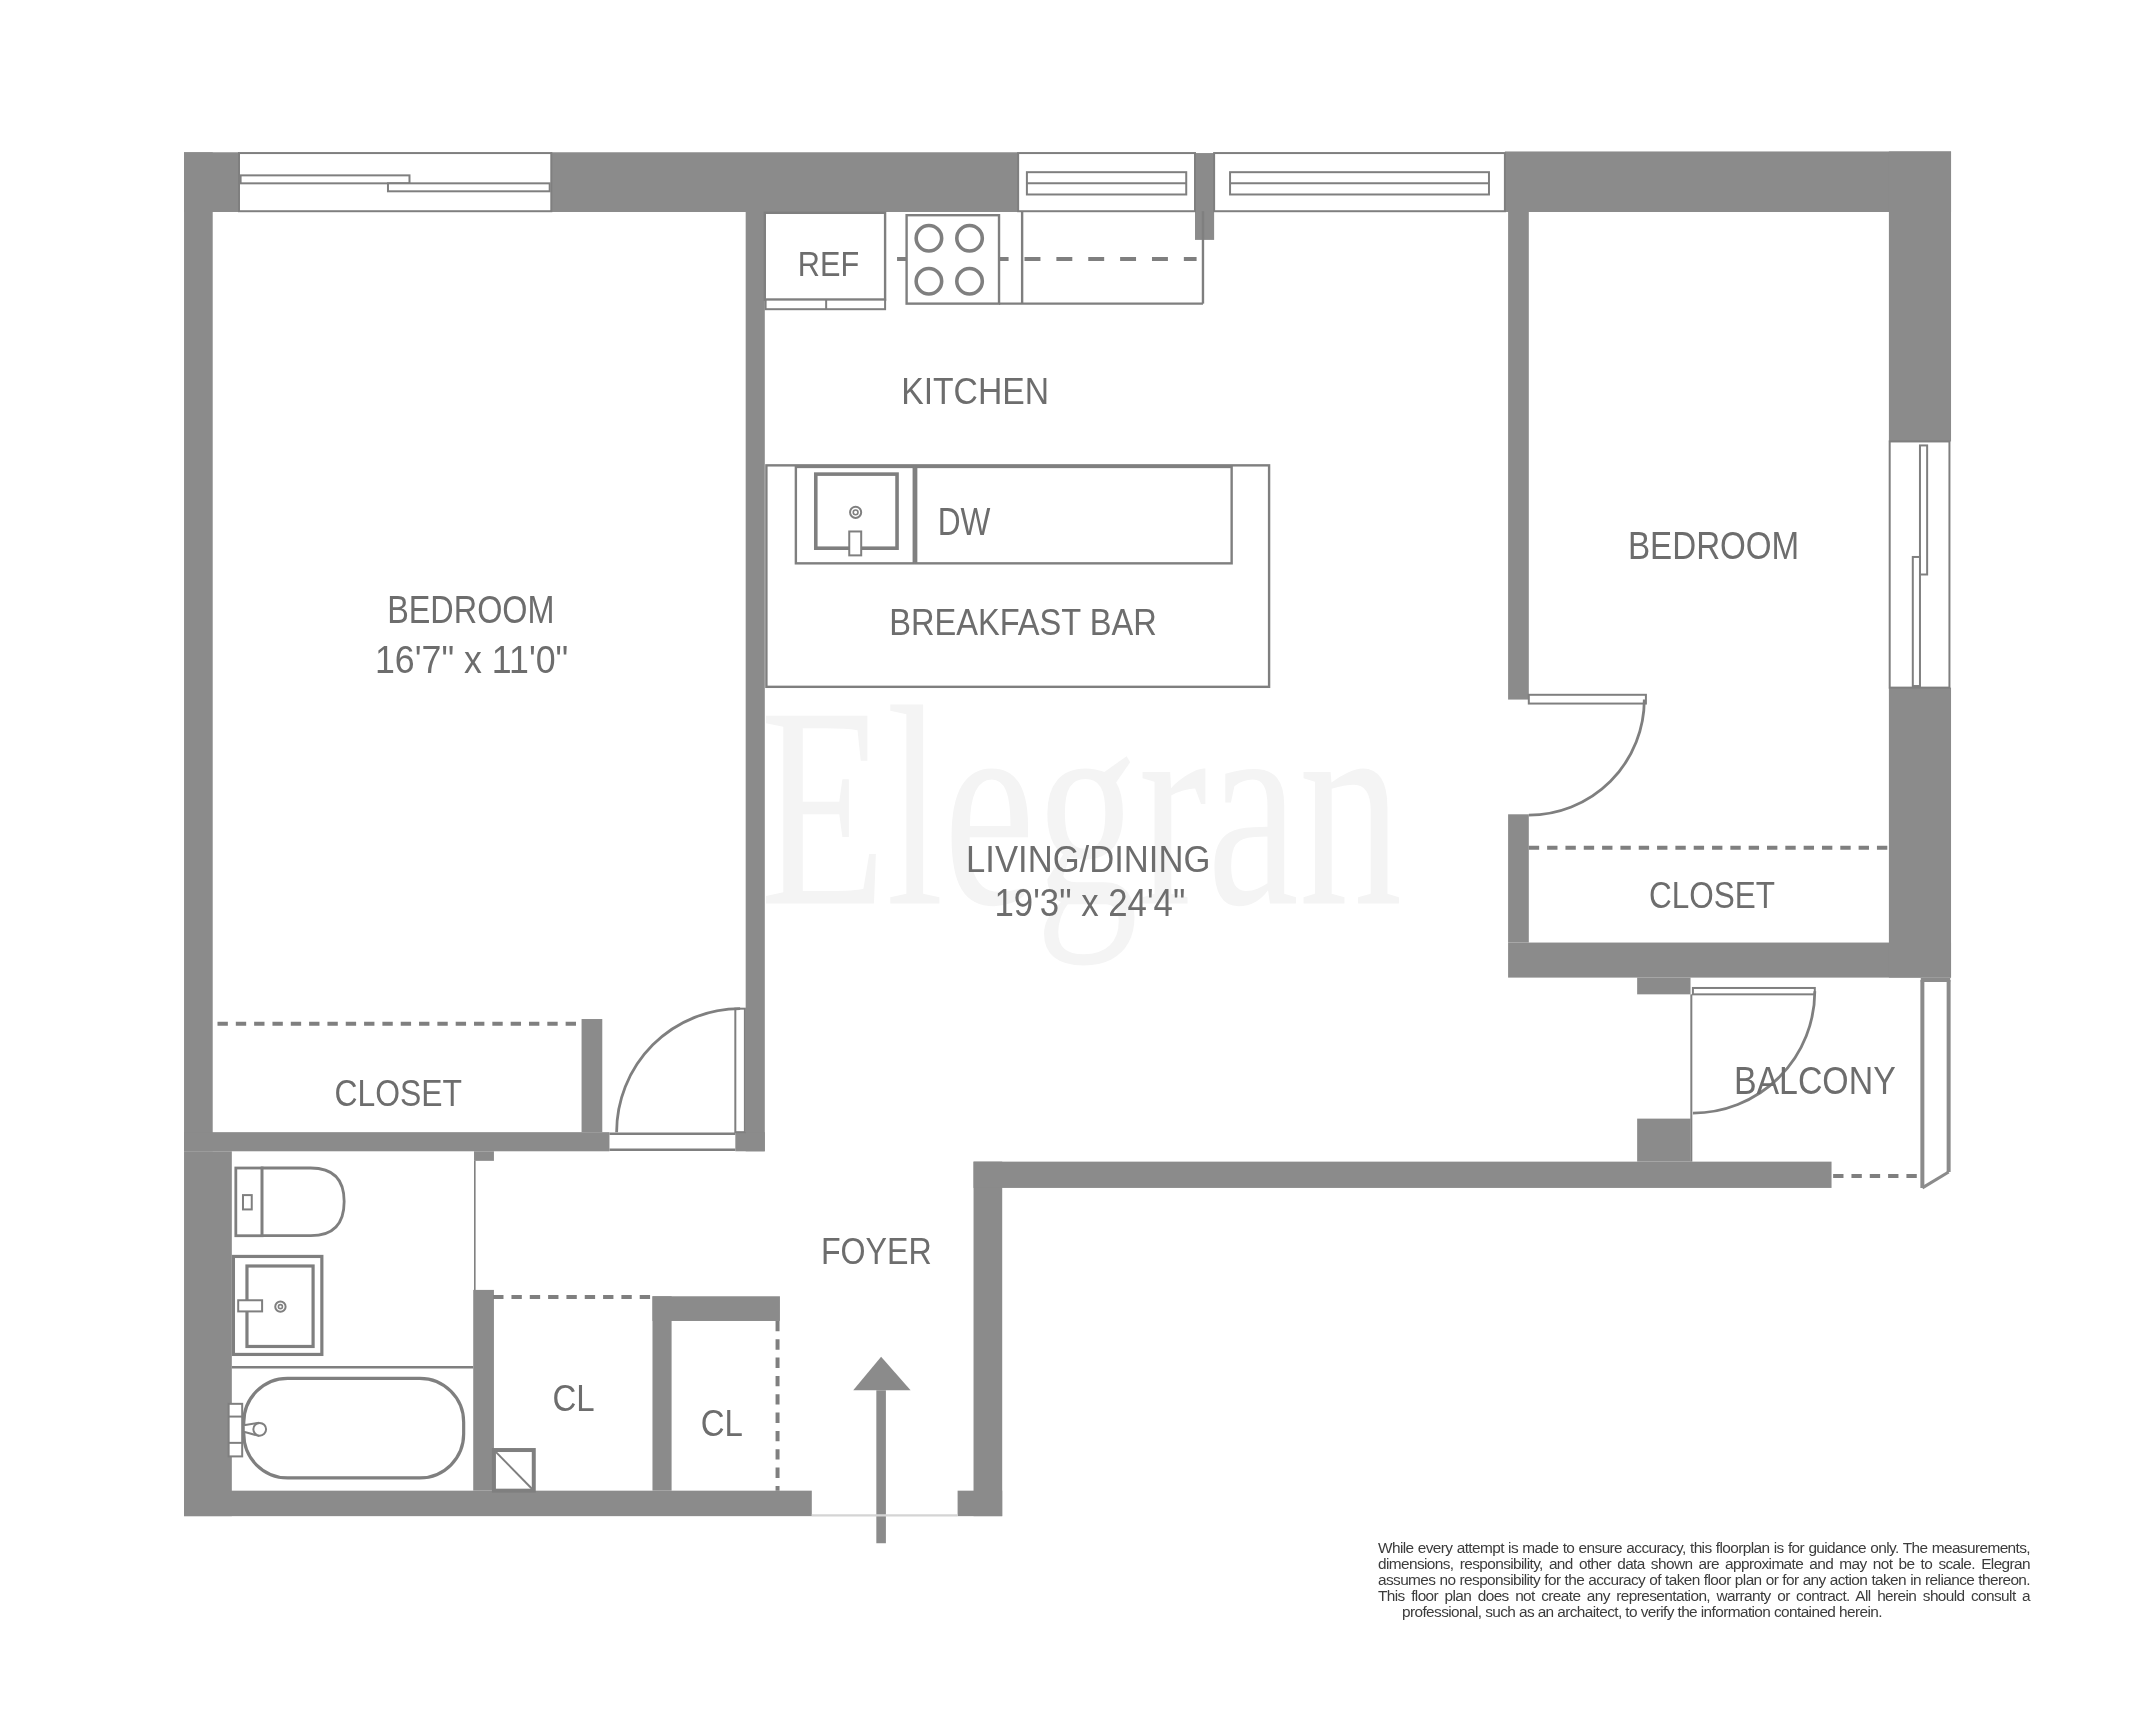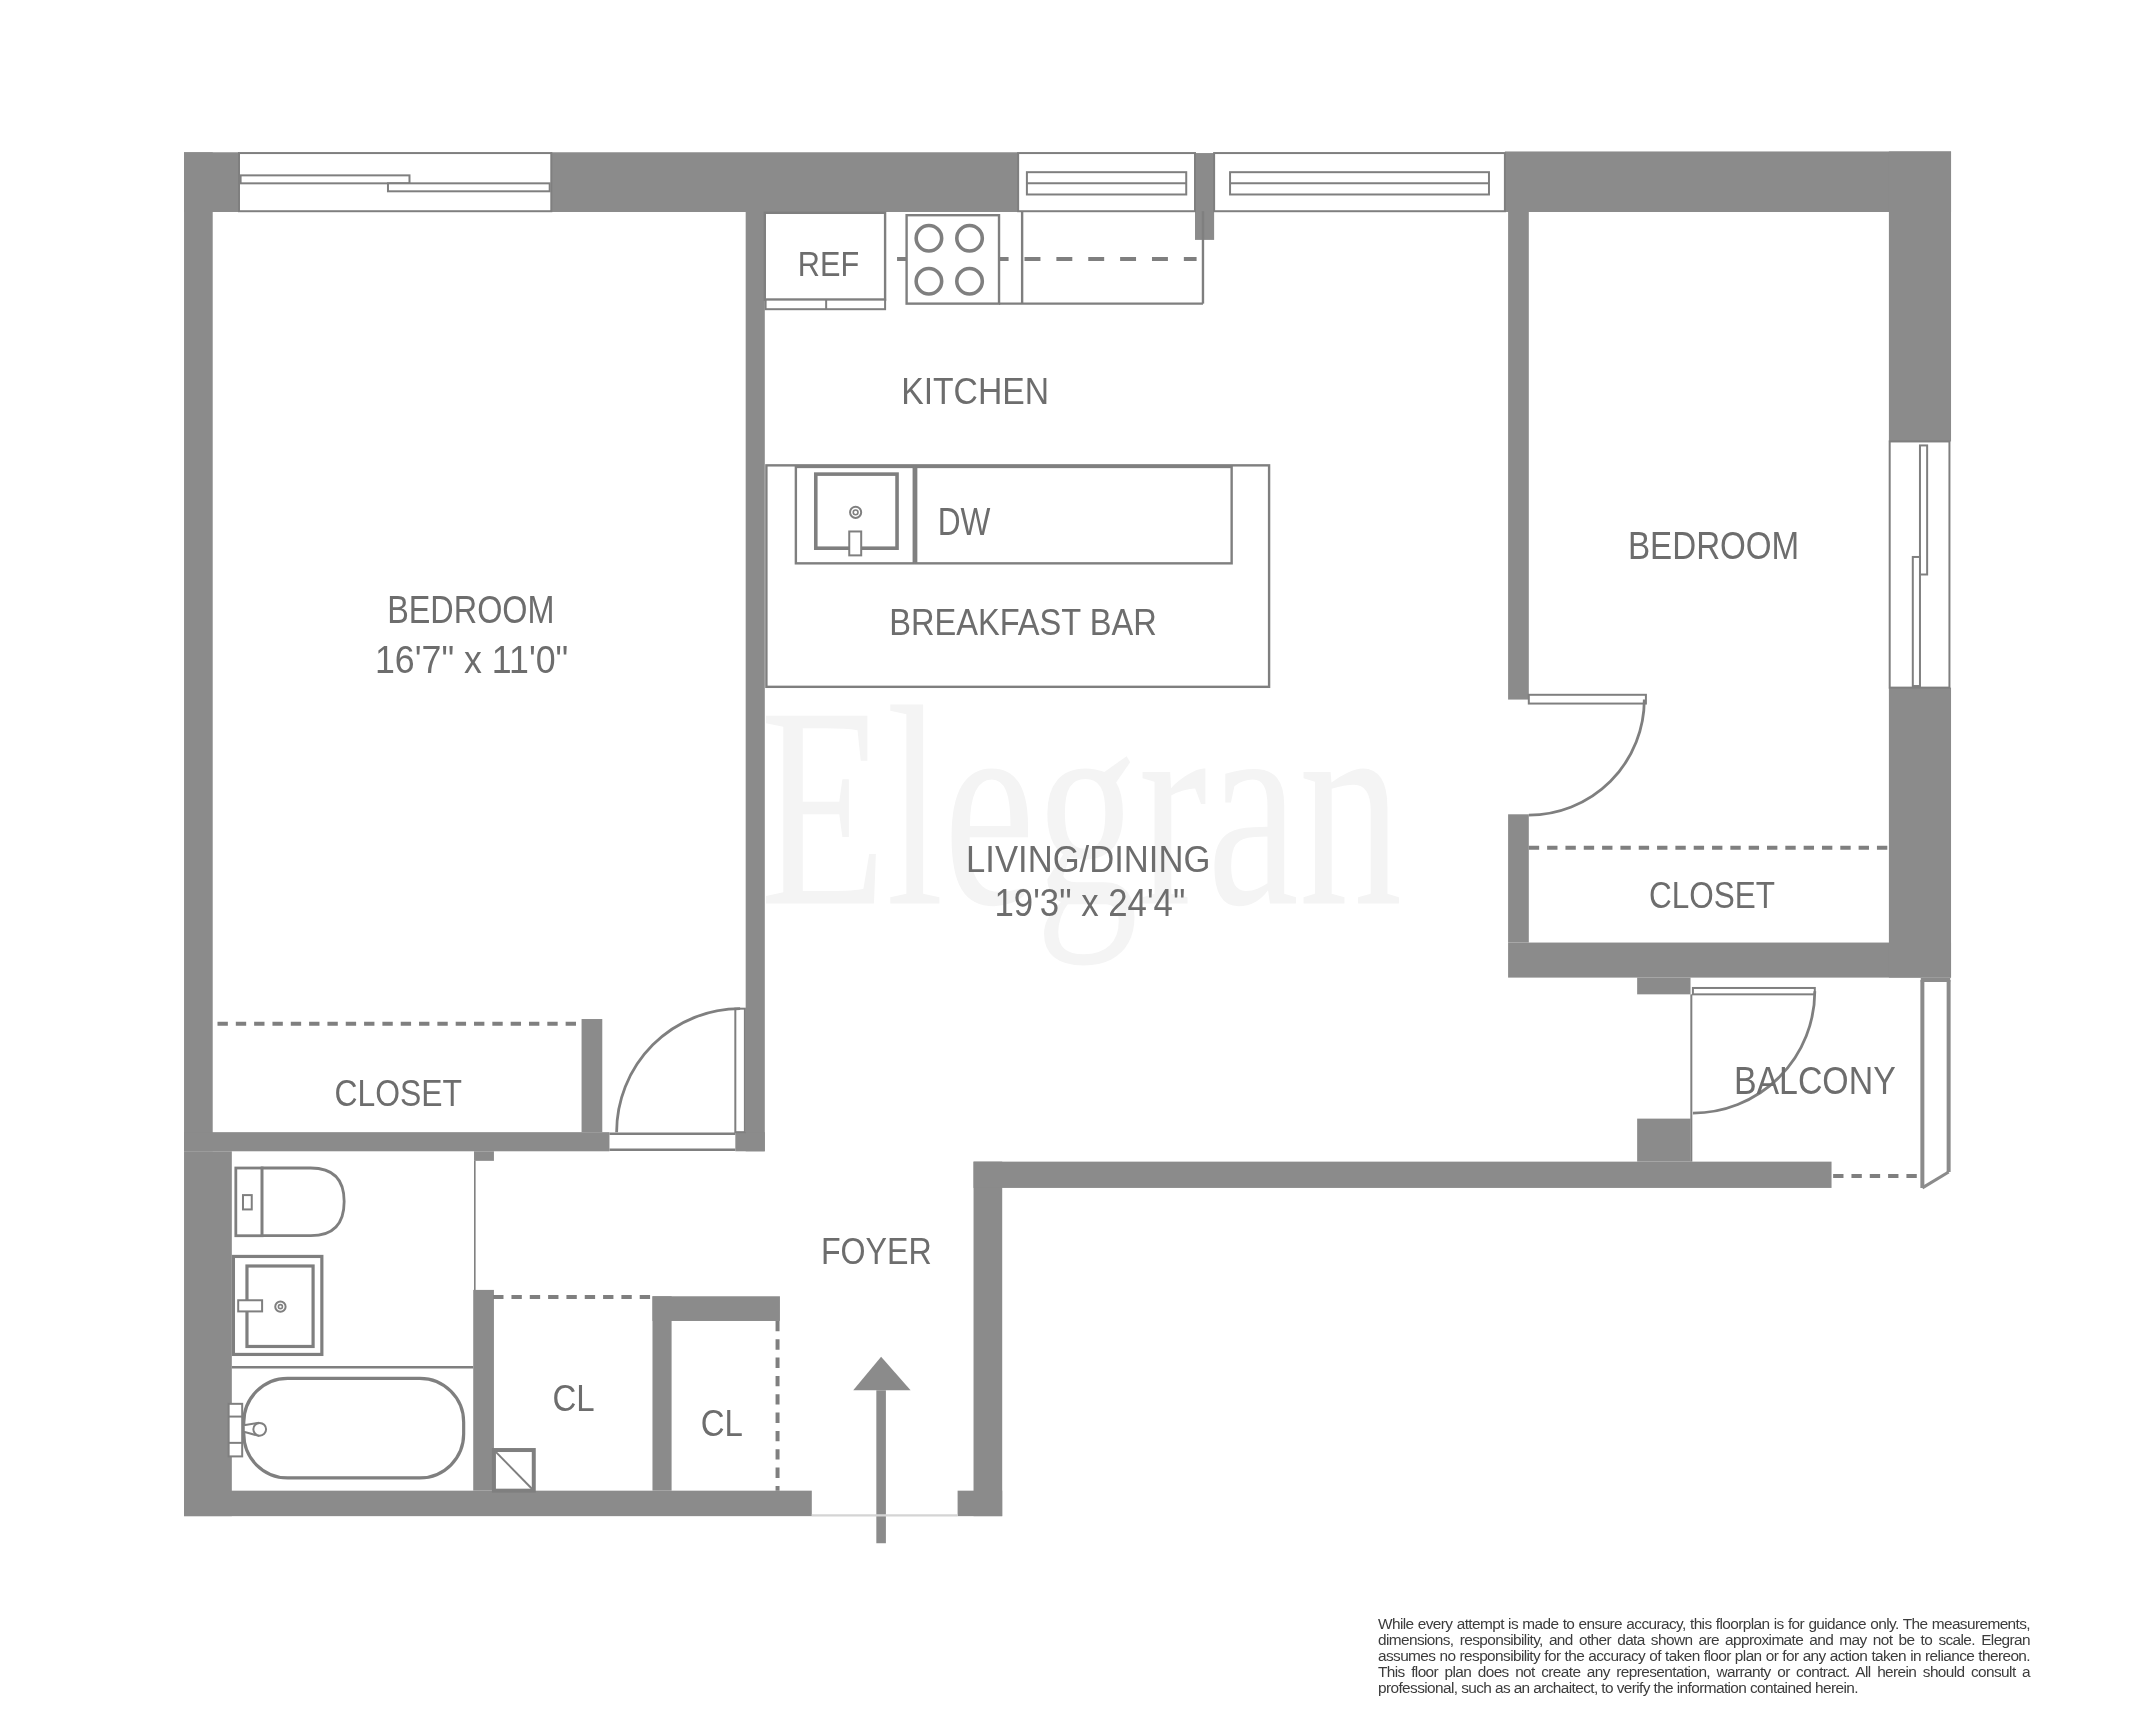--- a/index.html
+++ b/index.html
@@ -3,24 +3,24 @@
 <meta charset="utf-8">
 <style>
 html,body{margin:0;padding:0;background:#fff;}
 #page{position:relative;width:2151px;height:1721px;background:#fff;overflow:hidden;
   font-family:"Liberation Sans", sans-serif;}
 svg{position:absolute;left:0;top:0;}
 .wall{fill:#8b8b8b;}
 .ln{stroke:#7f7f7f;fill:none;}
 .wf{fill:#ffffff;stroke:#7f7f7f;}
 .lbl{font-family:"Liberation Sans",sans-serif;fill:#6d6d6d;}
-#disc{position:absolute;left:1378px;top:1616px;width:652px;font-size:15.4px;
+#disc{position:absolute;left:1378px;top:1540px;width:652px;font-size:15.4px;
   line-height:16px;color:#3c3c3c;letter-spacing:-0.6px;}
 #disc div{text-align:justify;text-align-last:justify;}
-#disc div.last{text-align:left;text-align-last:left;}
+#disc div.last{text-align:left;text-align-last:left;margin-left:24px;}
 </style>
 </head>
 <body>
 <div id="page">
 <svg width="2151" height="1721" viewBox="0 0 2700 2160">
 
 <g>
         <rect x="0" y="0" width="2700" height="2160" fill="#ffffff"></rect>
       </g>
 

